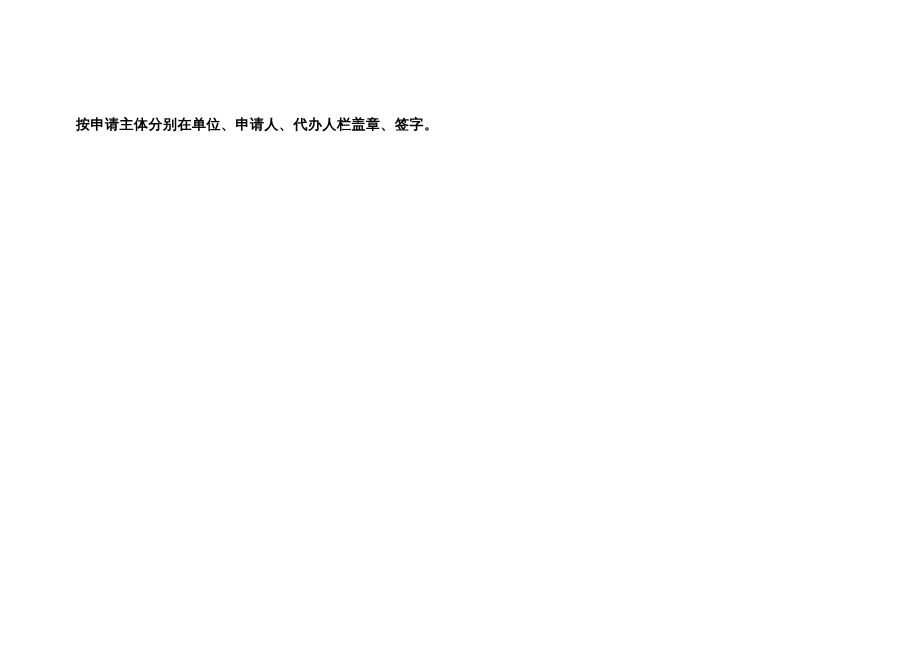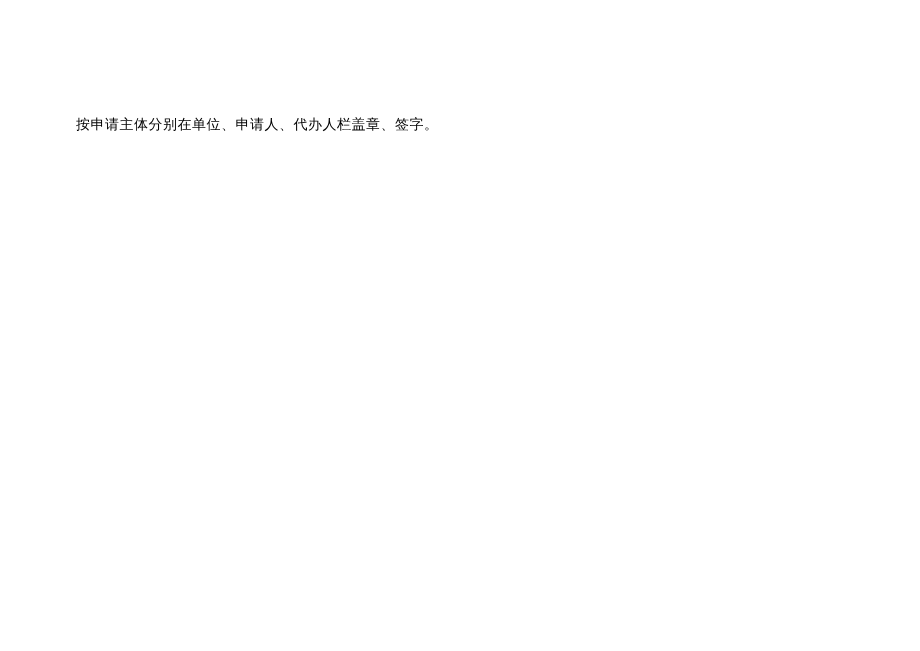--- a/index.html
+++ b/index.html
@@ -1,18 +1,19 @@
 <!DOCTYPE html>
 <html><head>
   <meta charset="utf-8">
   <style>
     * {
       margin: 0;
       padding: 0;
       box-sizing: border-box;
+      font-weight: bold;
     }
     body {
       width: 920px;
       height: 651px;
       background: #ffffff;
       font-family: "SimSun", "宋体", serif;
       position: relative;
     }
     .content {
       position: absolute;

